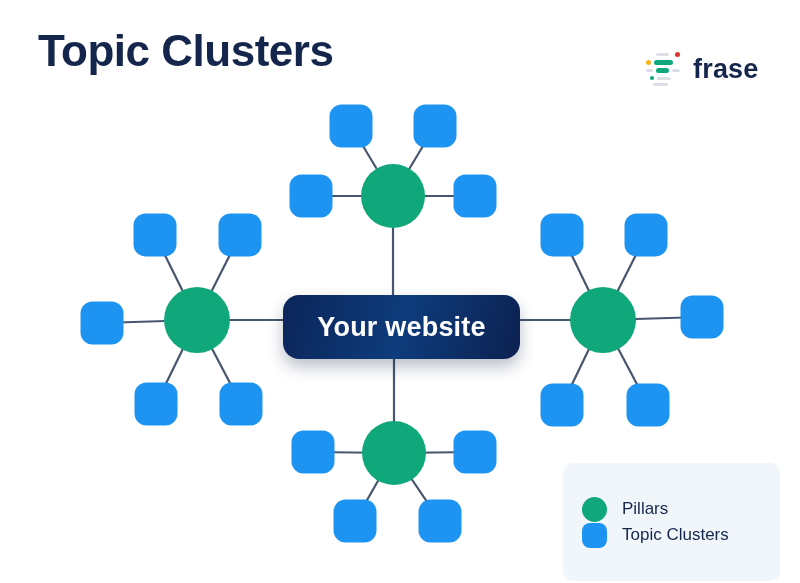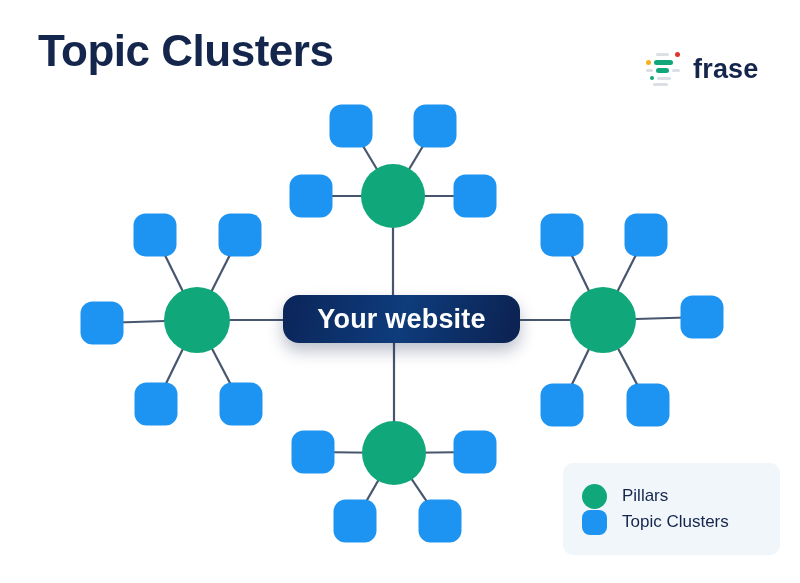--- a/index.html
+++ b/index.html
@@ -23,21 +23,21 @@
   svg.diagram{position:absolute;left:0;top:0;z-index:1;}
   line.conn{stroke:var(--line);stroke-width:2.2;}
   
   .hub{
     position:absolute;z-index:2;display:flex;align-items:center;justify-content:center;
     color:#fff;font-weight:700;font-size:27px;letter-spacing:.2px;
     box-shadow:0 8px 16px rgba(10,30,70,.28);
   }
   
   .legend{
-    position:absolute;left:563px;top:463px;width:217px;height:92px;z-index:3;
+    position:absolute;left:563px;top:463px;width:217px;height:118px;z-index:3;
     background:var(--legend_bg);border-radius:10px;
     display:flex;flex-direction:column;justify-content:center;gap:1px;padding:0 0 0 19px;box-sizing:border-box;
   }
   .legend-row{display:flex;align-items:center;gap:15px;}
   .swatch{width:25px;height:25px;flex:0 0 auto;}
   .swatch.circle{border-radius:50%;}
   .swatch.square{border-radius:8px;}
   .legend-label{font-size:17px;color:var(--navy);font-weight:500;}
 </style>
 </head>
@@ -115,21 +115,21 @@
       <rect x="626.5" y="383.5" width="43" height="43" rx="12" fill="#1E94F2"></rect>
       <circle cx="603" cy="320" r="33" fill="#10A77B"></circle>
       <rect x="291.5" y="430.5" width="43" height="43" rx="12" fill="#1E94F2"></rect>
       <rect x="453.5" y="430.5" width="43" height="43" rx="12" fill="#1E94F2"></rect>
       <rect x="333.5" y="499.5" width="43" height="43" rx="12" fill="#1E94F2"></rect>
       <rect x="418.5" y="499.5" width="43" height="43" rx="12" fill="#1E94F2"></rect>
       <circle cx="394" cy="453" r="32" fill="#10A77B"></circle>
     </g>
   </svg>
 
-<div class="hub" style="left: 283px; top: 295px; width: 237px; height: 48px; border-radius: 16px; background: linear-gradient(105deg, rgb(11, 37, 89), rgb(14, 60, 124), rgb(12, 33, 80));">
+<div class="hub" style="left: 283px; top: 295px; width: 237px; height: 64px; border-radius: 16px; background: linear-gradient(105deg, rgb(11, 37, 89), rgb(14, 60, 124), rgb(12, 33, 80));">
   <span>Your website</span>
 </div>
 
 <div class="legend">
   <div class="legend-row">
     <span class="swatch circle" style="background: rgb(16, 167, 123);"></span>
     <span class="legend-label">Pillars</span>
   </div>
   <div class="legend-row">
     <span class="swatch square" style="background: rgb(30, 148, 242);"></span>

